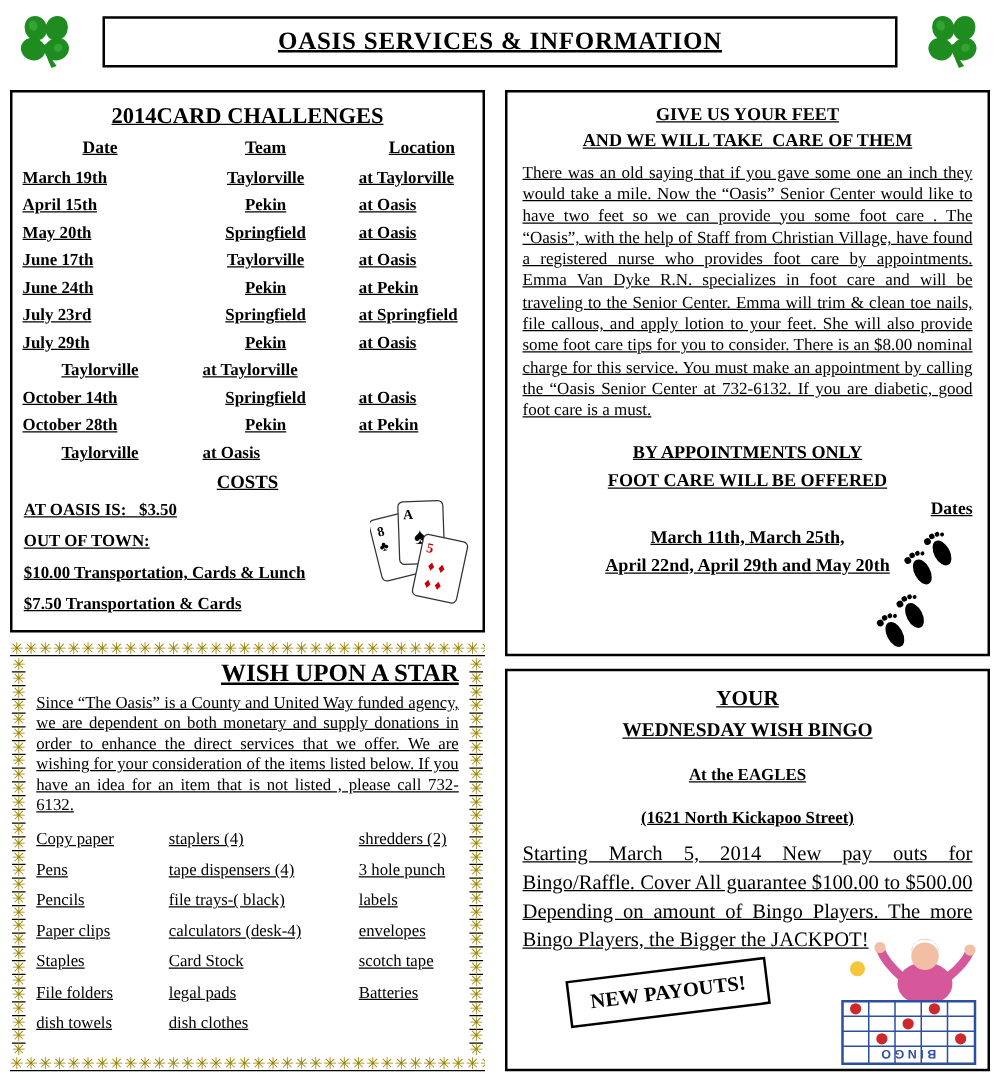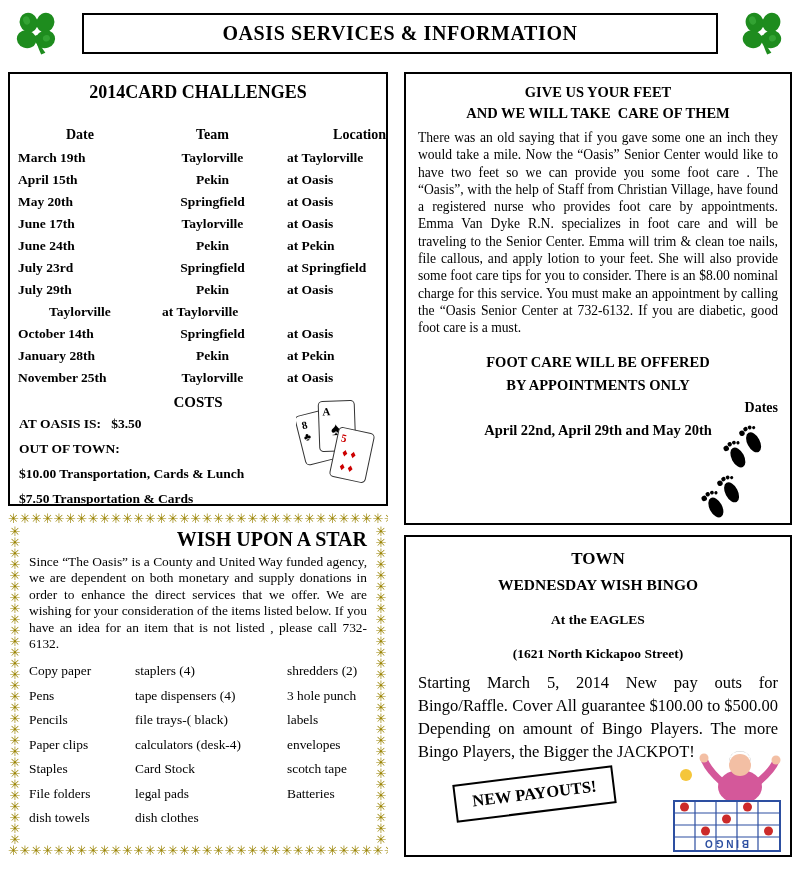--- a/index.html
+++ b/index.html
@@ -1,38 +1,38 @@
 <!DOCTYPE html>
 <html><head>
 <meta charset="utf-8">
 <style>
   * { margin:0; padding:0; box-sizing:border-box; }
   body { width:800px; height:869px; background:#fff; color:#000;
          font-family:"Liberation Serif", serif; overflow:hidden; }
-  .page { width:800px; height:754px; position:relative; }
+  .page { width:800px; height:754px; position:relative;text-decoration:underline; }
 
   
   .header { display:flex; align-items:center; padding:10px 14px 4px; }
   .title-box { flex:1; margin:0 22px; border:2px solid #000; text-align:center;
                padding:7px 0; font-weight:bold; font-size:20px; letter-spacing:.6px; }
   .clover { width:46px; height:46px; display:block; }
 
   
   .cols { display:flex; gap:16px; padding:12px 8px 0; align-items:flex-start; }
   .col-left { width:380px; flex:none; }
   .col-right { flex:1; }
 
   
   .card-box { border:2px solid #000; height:434px; position:relative; padding-top:6px; }
-  .card-box h2 { text-align:center; font-size:18px; margin:2px 0 20px; }
+  .card-box h2 { text-align:center; font-size:18px; margin:2px 0 4px; }
   .trow { display:grid; grid-template-columns:140px 125px 1fr; font-weight:bold; }
   .thead { font-size:14px; line-height:24px; }
   .thead .td1 { text-align:center; }
   .thead .td2 { text-align:center; }
-  .thead .td3 { text-align:right; padding-left:36px; }
+  .thead .td3 { text-align:left; padding-left:36px; }
   .tdata { font-size:13.5px; line-height:22px; }
   .tdata .td1 { padding-left:8px; }
   .tdata .td2 { text-align:center; }
   .tdata .td3 { padding-left:12px; }
   .costs-title { text-align:center; font-size:15px; margin-top:5px; }
   .cost { font-weight:bold; font-size:13.5px; line-height:25px; padding-left:9px; }
   .pre { white-space:pre-wrap; }
   .cards-art { position:absolute; right:10px; top:322px; }
 
   
@@ -158,26 +158,25 @@
         <div class="trow tdata">
           <span class="td2">Taylorville</span>
           <span class="td3">at Taylorville</span>
         </div>
         <div class="trow tdata">
           <span class="td1">October 14th</span>
           <span class="td2">Springfield</span>
           <span class="td3">at Oasis</span>
         </div>
         <div class="trow tdata">
-          <span class="td1">January 28th</span>
+          <span class="td1">October 28th</span>
           <span class="td2">Pekin</span>
           <span class="td3">at Pekin</span>
         </div>
         <div class="trow tdata">
-          <span class="td1">November 25th</span>
           <span class="td2">Taylorville</span>
           <span class="td3">at Oasis</span>
         </div>
 
         <h3 class="costs-title">COSTS</h3>
         <p class="cost pre">AT OASIS IS:   $3.50</p>
         <p class="cost">OUT OF TOWN:</p>
         <p class="cost">$10.00 Transportation, Cards &amp; Lunch</p>
         <p class="cost">$7.50 Transportation &amp; Cards</p>
 
@@ -237,23 +236,24 @@
       </section>
     </div>
 
     <div class="col-right">
 
       <section class="feet-box">
         <h2>GIVE US YOUR FEET</h2>
         <h2 class="pre">AND WE WILL TAKE  CARE OF THEM</h2>
         <p class="feet-para">There was an old saying that if you gave some one an inch they would take a mile. Now the “Oasis” Senior Center would like to have two feet so we can provide you some foot care . The “Oasis”, with the help of Staff from Christian Village, have found a registered nurse who provides foot care by appointments. Emma Van Dyke R.N. specializes in foot care and will be traveling to the Senior Center. Emma will trim &amp; clean toe nails, file callous, and apply lotion to your feet. She will also provide some foot care tips for you to consider. There is an $8.00 nominal charge for this service. You must make an appointment by calling the “Oasis Senior Center at 732-6132. If you are diabetic, good foot care is a must.</p>
         <div class="offer-block">
+          <p class="offer">BY APPOINTMENTS ONLY</p>
           <p class="offer">FOOT CARE WILL BE OFFERED</p>
-          <p class="offer">BY APPOINTMENTS ONLY</p>
           <p class="dates-label">Dates</p>
+          <p class="date-line">March 11th, March 25th,</p>
           <p class="date-line">April 22nd, April 29th and May 20th</p>
         </div>
         <svg class="footprints fp1" width="48" height="50" viewBox="0 0 48 50">
           <g fill="#000">
             <ellipse cx="12" cy="26" rx="6.3" ry="10.8"></ellipse>
             <circle cx="6" cy="12.5" r="2.7"></circle>
               <circle cx="11" cy="10.5" r="2.2"></circle>
             <circle cx="15.5" cy="11" r="1.9"></circle>
               <circle cx="19" cy="13" r="1.6"></circle>
             <ellipse cx="33" cy="20" rx="6.3" ry="10.8"></ellipse>
@@ -273,21 +273,21 @@
             <ellipse cx="33" cy="20" rx="6.3" ry="10.8"></ellipse>
             <circle cx="27" cy="6.5" r="2.7"></circle>
               <circle cx="32" cy="4.5" r="2.2"></circle>
             <circle cx="36.5" cy="5" r="1.9"></circle>
               <circle cx="40" cy="7" r="1.6"></circle>
           </g>
         </svg>
       </section>
 
       <section class="bingo-box">
-        <h2>TOWN</h2>
+        <h2>YOUR</h2>
         <h3>WEDNESDAY WISH BINGO</h3>
         <p class="bingo-line">At the EAGLES</p>
         <p class="bingo-line">(1621 North Kickapoo Street)</p>
         <p class="bingo-para">Starting March 5, 2014 New pay outs for Bingo/Raffle. Cover All guarantee $100.00 to $500.00 Depending on amount of Bingo Players. The more Bingo Players, the Bigger the JACKPOT!</p>
         <div class="stamp">NEW PAYOUTS!</div>
         <svg class="bingo-art" width="120" height="112" viewBox="0 0 120 112">
           <circle cx="18" cy="32" r="6" fill="#f5c63a"></circle>
           <path d="M55 40 Q40 27 36 16" stroke="#d4589a" stroke-width="7" fill="none" stroke-linecap="round"></path>
           <path d="M89 40 Q104 28 108 18" stroke="#d4589a" stroke-width="7" fill="none" stroke-linecap="round"></path>
           <circle cx="36" cy="15" r="4.5" fill="#f3bfa4"></circle>

